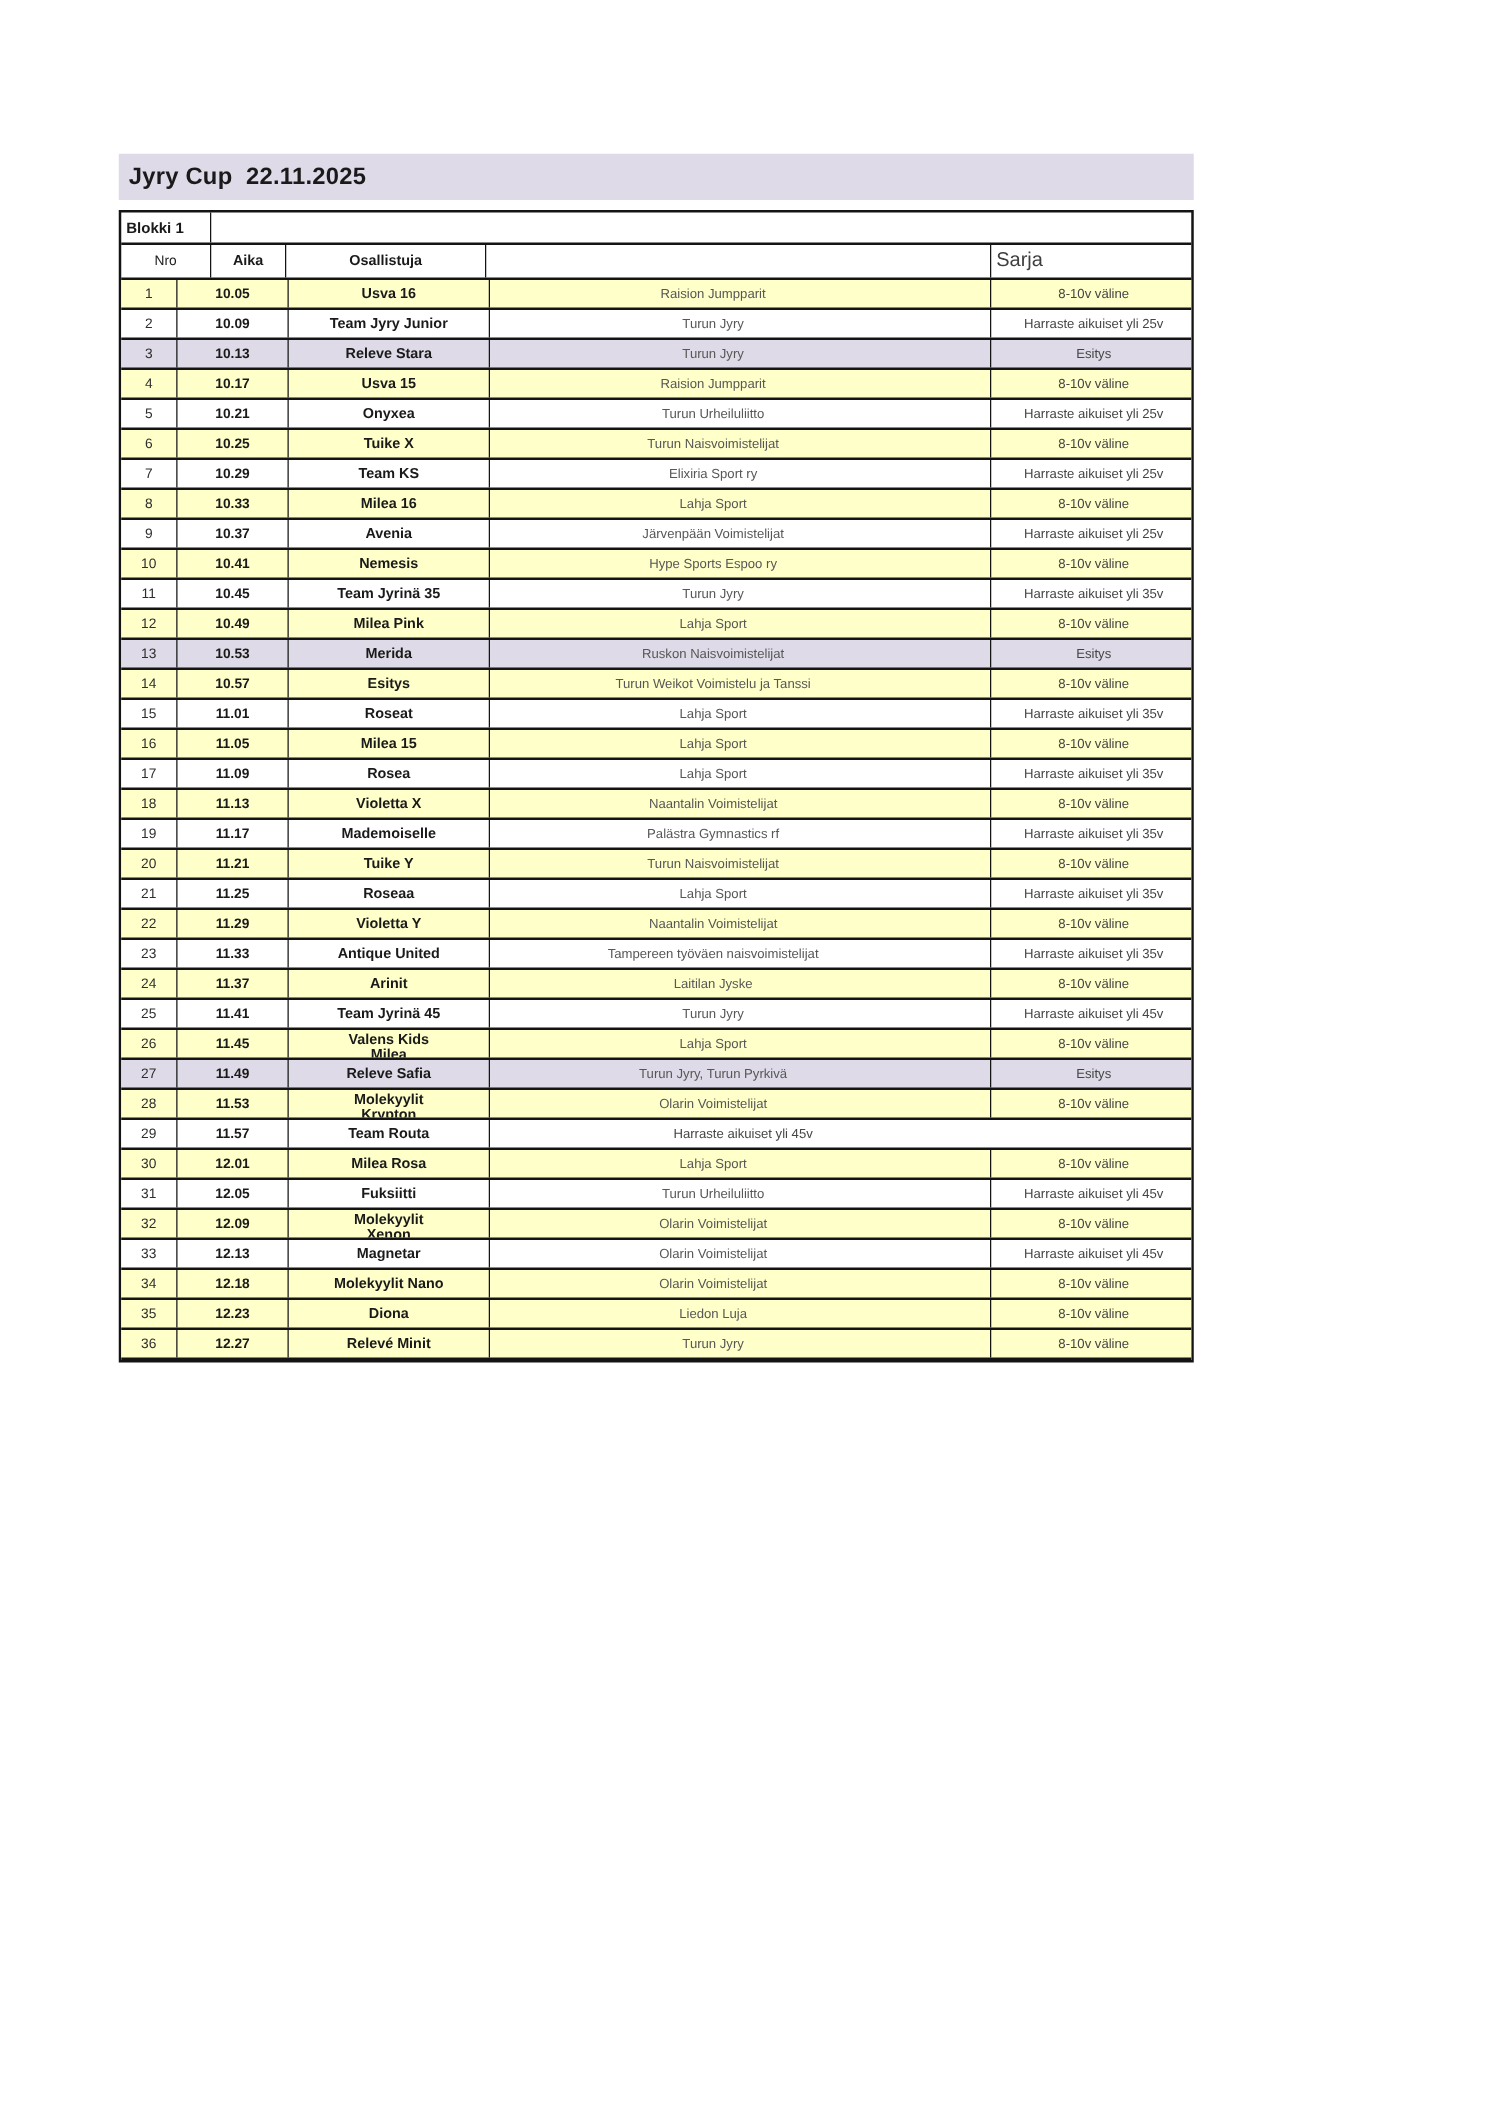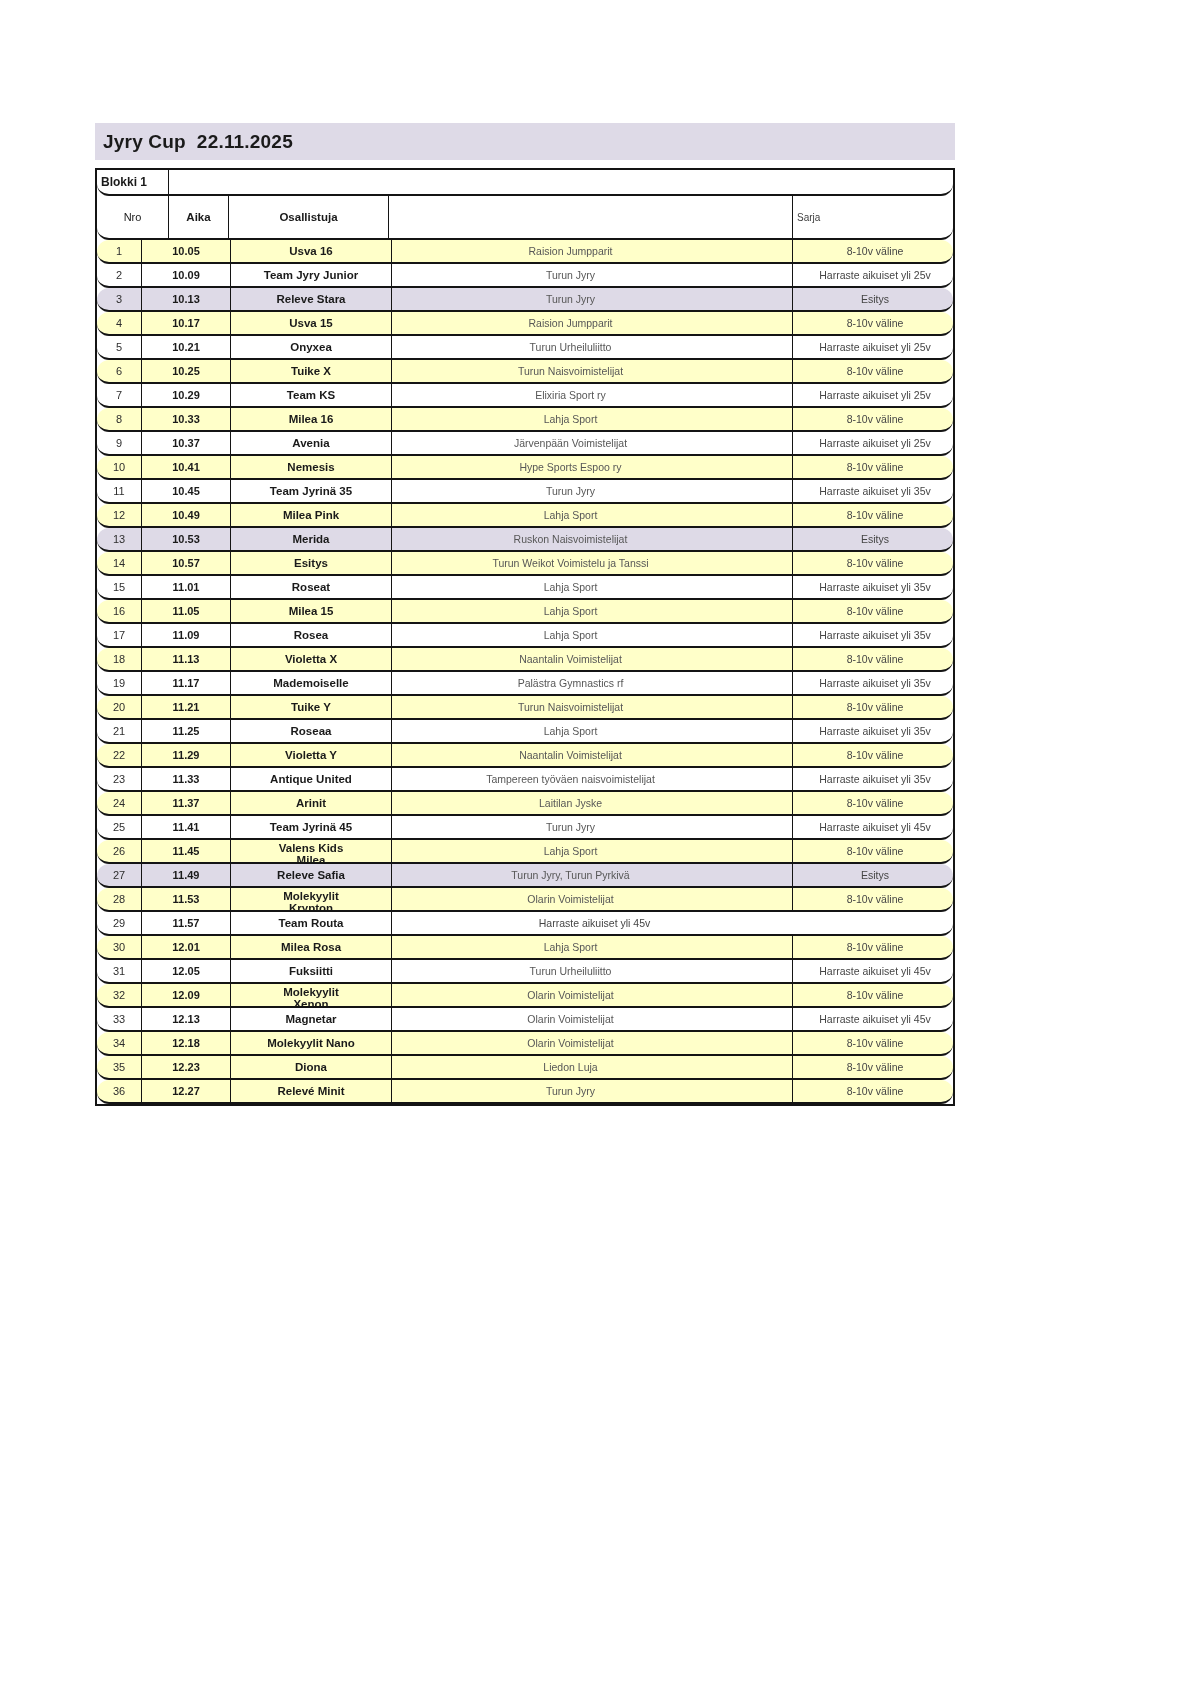--- a/index.html
+++ b/index.html
@@ -28,48 +28,48 @@
     white-space: pre;
     letter-spacing: 0.2px;
   }
   .gap { height: 8px; }
 
   .tbl {
     width: 860px;
     border: 2px solid var(--c-border, #141414);
     background: #fff;
   }
-  .r { display: grid; border-radius: 12px; }
+  .r { display: grid; }
   .r > .c { border-right: 1.5px solid var(--c-border, #141414); }
   .r > .c:last-child { border-right: none; }
 
   .blokki-row {
     height: 26px;
     grid-template-columns: 72px 1fr;
     border-bottom: 2px solid var(--c-border, #141414);
   }
   .blokki-row .c {
     display: flex; align-items: center;
     padding-left: 4px;
     font-size: 12px; font-weight: bold;
   }
 
   .head-row {
-    height: 44px;
+    height: 28px;
     grid-template-columns: 72px 60px 160px 1fr 160px;
     border-bottom: 2px solid var(--c-border, #141414);
   }
   .head-row .c {
     display: flex; align-items: center; justify-content: center;
     font-size: 11px;
   }
   .head-row .h-aika, .head-row .h-osallistuja { font-weight: bold; font-size: 11.5px; }
   .head-row .h-sarja {
     justify-content: flex-start; padding-left: 4px;
-    color: #3f3f3f; font-size: 10px;
+    color: #3f3f3f; font-size: 16px;
   }
 
   .row {
     height: 24px;
     grid-template-columns: 45px 89px 161px 1fr 160px;
     border-bottom: 2px solid var(--c-border, #141414);
   }
   .row .c {
     display: flex; align-items: center; justify-content: center;
     overflow: hidden;

